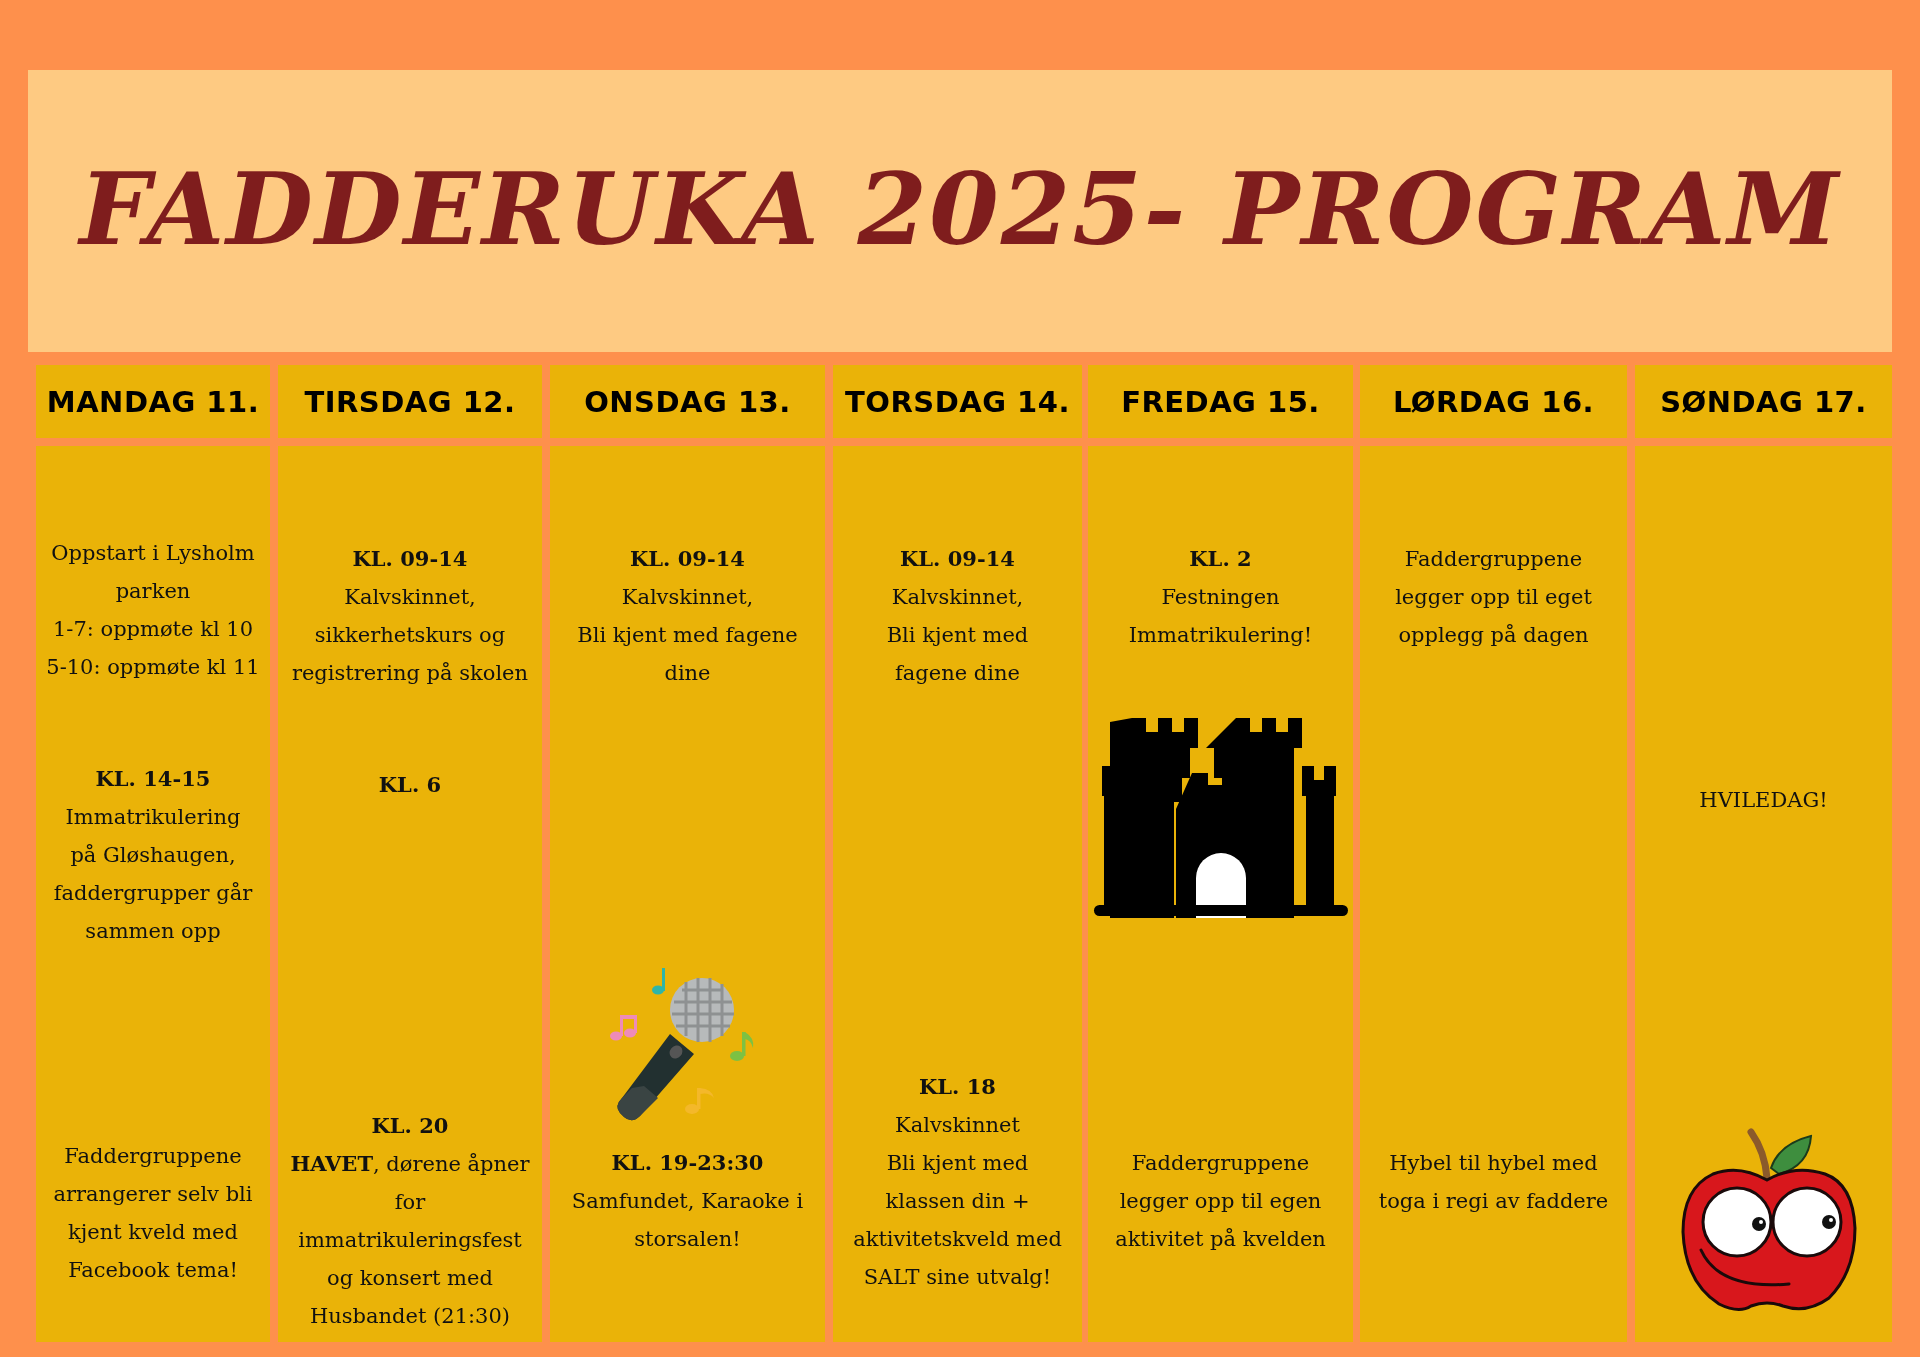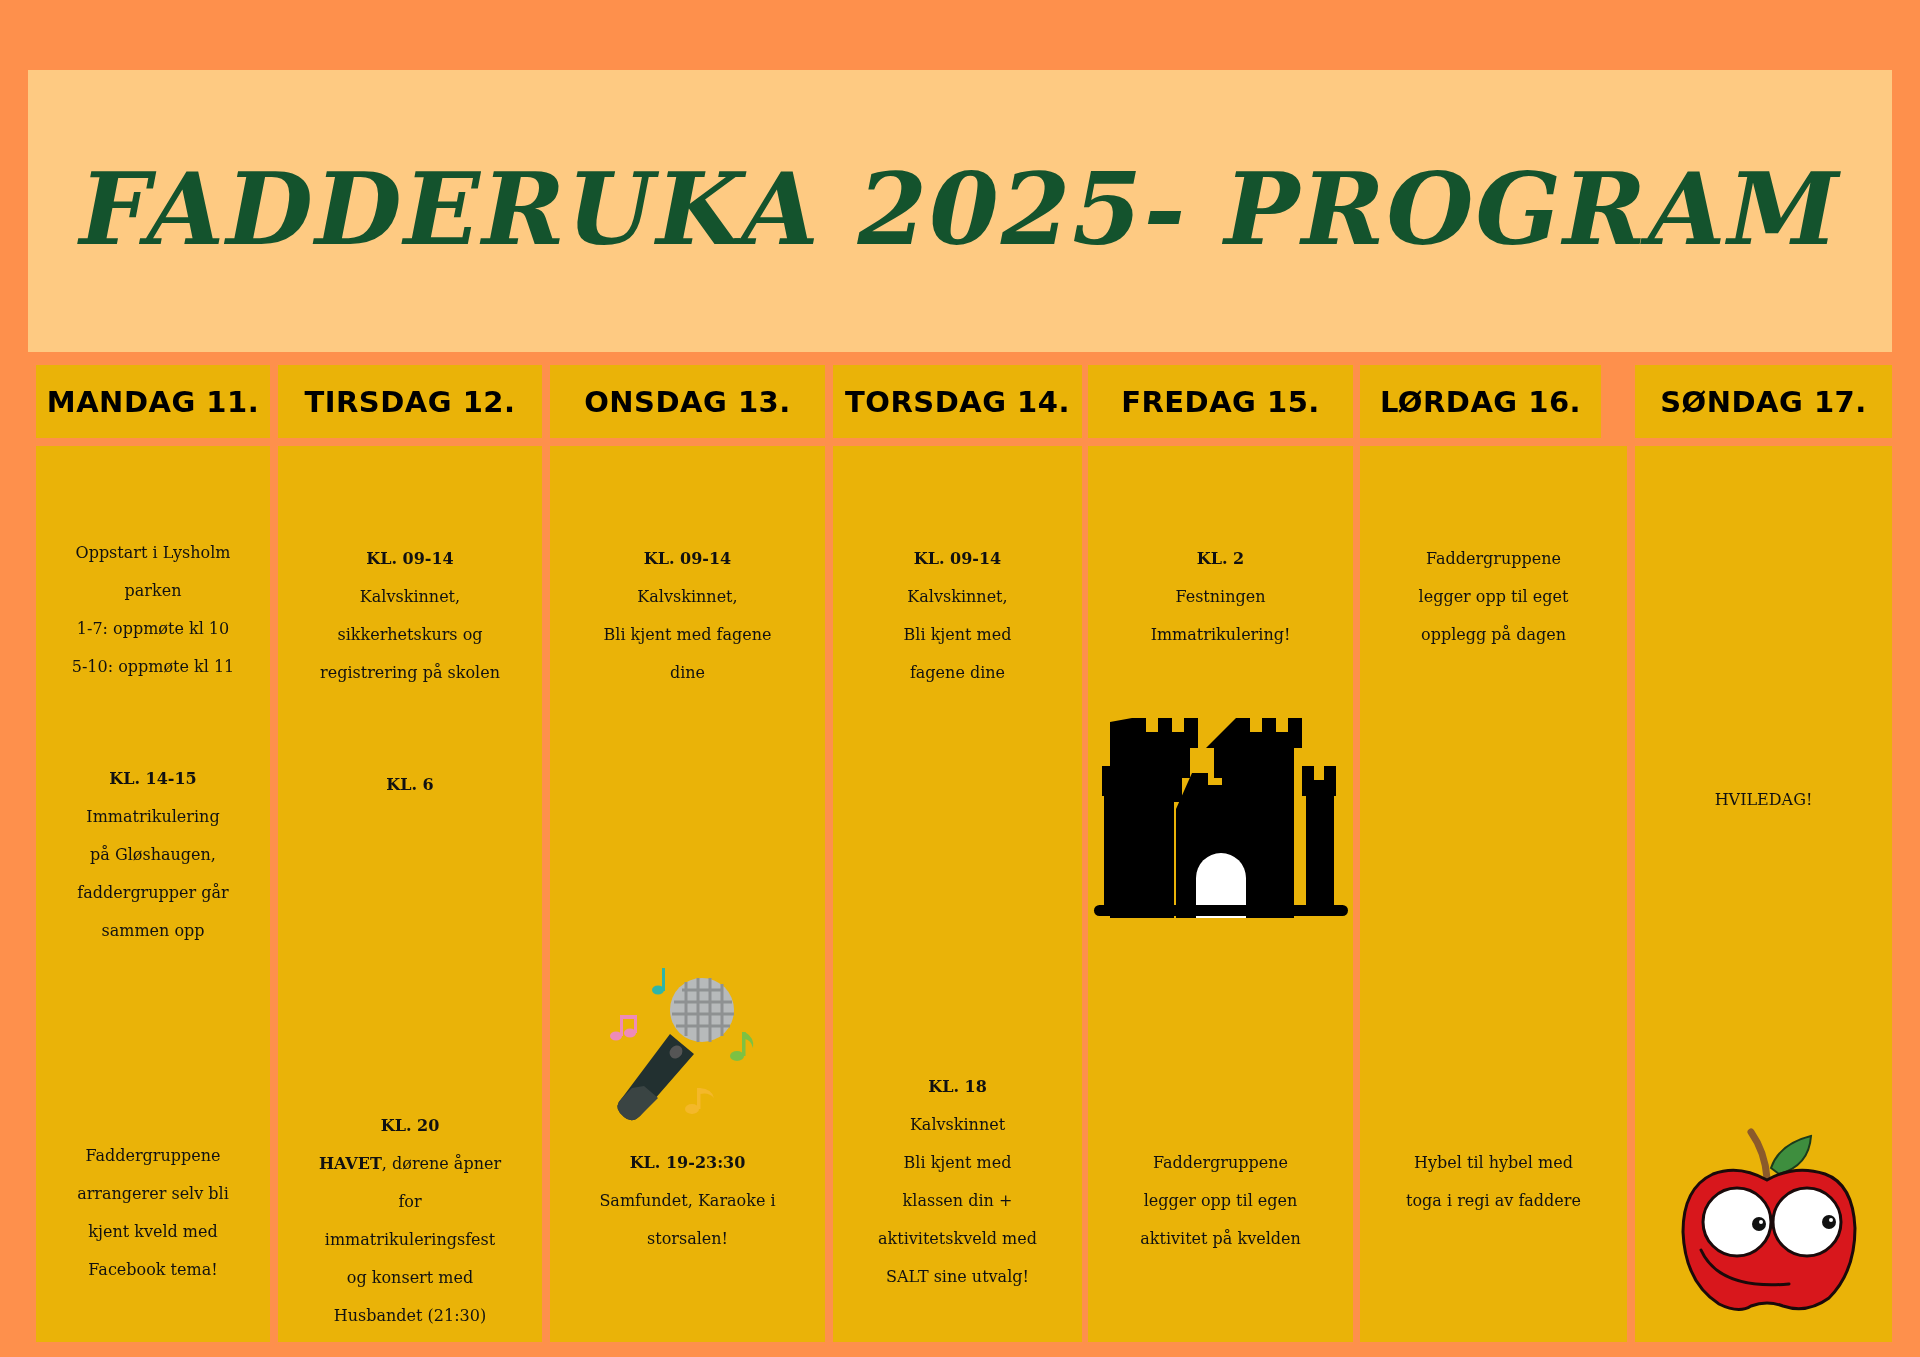--- a/index.html
+++ b/index.html
@@ -13,53 +13,53 @@
   .banner {
     position: absolute; left: 28px; top: 70px; width: 1864px; height: 282px;
     background: #FECA82;
     display: flex; align-items: center; justify-content: center;
   }
   .banner h1 {
     margin: 0;
     font-family: "DejaVu Serif", serif;
     font-weight: bold; font-style: italic;
     font-size: 100px; letter-spacing: 2px;
-    color: #14532d;
+    color: #7f1d1d;
     transform: translateY(-2px);
   }
   .col { position: absolute; background: #eab308; }
   .hdr {
     top: 365px; height: 73px;
     display: flex; align-items: center; justify-content: center;
     font-family: "DejaVu Sans", sans-serif; font-weight: bold;
     font-size: 29px; letter-spacing: 0.5px; color: #000;
   }
   .body { top: 446px; height: 896px; }
   .blk {
     position: absolute; left: 0; right: 0;
-    text-align: center; font-size: 16px; line-height: 38px; color: #111;
+    text-align: center; font-size: 21px; line-height: 38px; color: #111;
   }
   .blk .t { font-weight: bold; display: block; }
   .blk .d { display: block; white-space: pre-line; }
   .blk b { font-weight: bold; }
   .icon { position: absolute; }
 </style>
 </head>
 <body>
 
 <div class="banner">
   <h1>FADDERUKA 2025- PROGRAM</h1>
 </div>
 
 <div class="col hdr" style="left:36px;width:234px">MANDAG 11.</div>
 <div class="col hdr" style="left:278px;width:264px">TIRSDAG 12.</div>
 <div class="col hdr" style="left:550px;width:275px">ONSDAG 13.</div>
 <div class="col hdr" style="left:833px;width:249px">TORSDAG 14.</div>
 <div class="col hdr" style="left:1088px;width:265px">FREDAG 15.</div>
-<div class="col hdr" style="left:1360px;width:241px">LØRDAG 16.</div>
+<div class="col hdr" style="left:1360px;width:267px">LØRDAG 16.</div>
 <div class="col hdr" style="left:1635px;width:257px">SØNDAG 17.</div>
 
 <div class="col body" style="left:36px;width:234px">
   <div class="blk" style="top:88px">
     <span class="d">Oppstart i Lysholm
 parken
 1-7: oppmøte kl 10
 5-10: oppmøte kl 11</span>
   </div>
   <div class="blk" style="top:314px">

